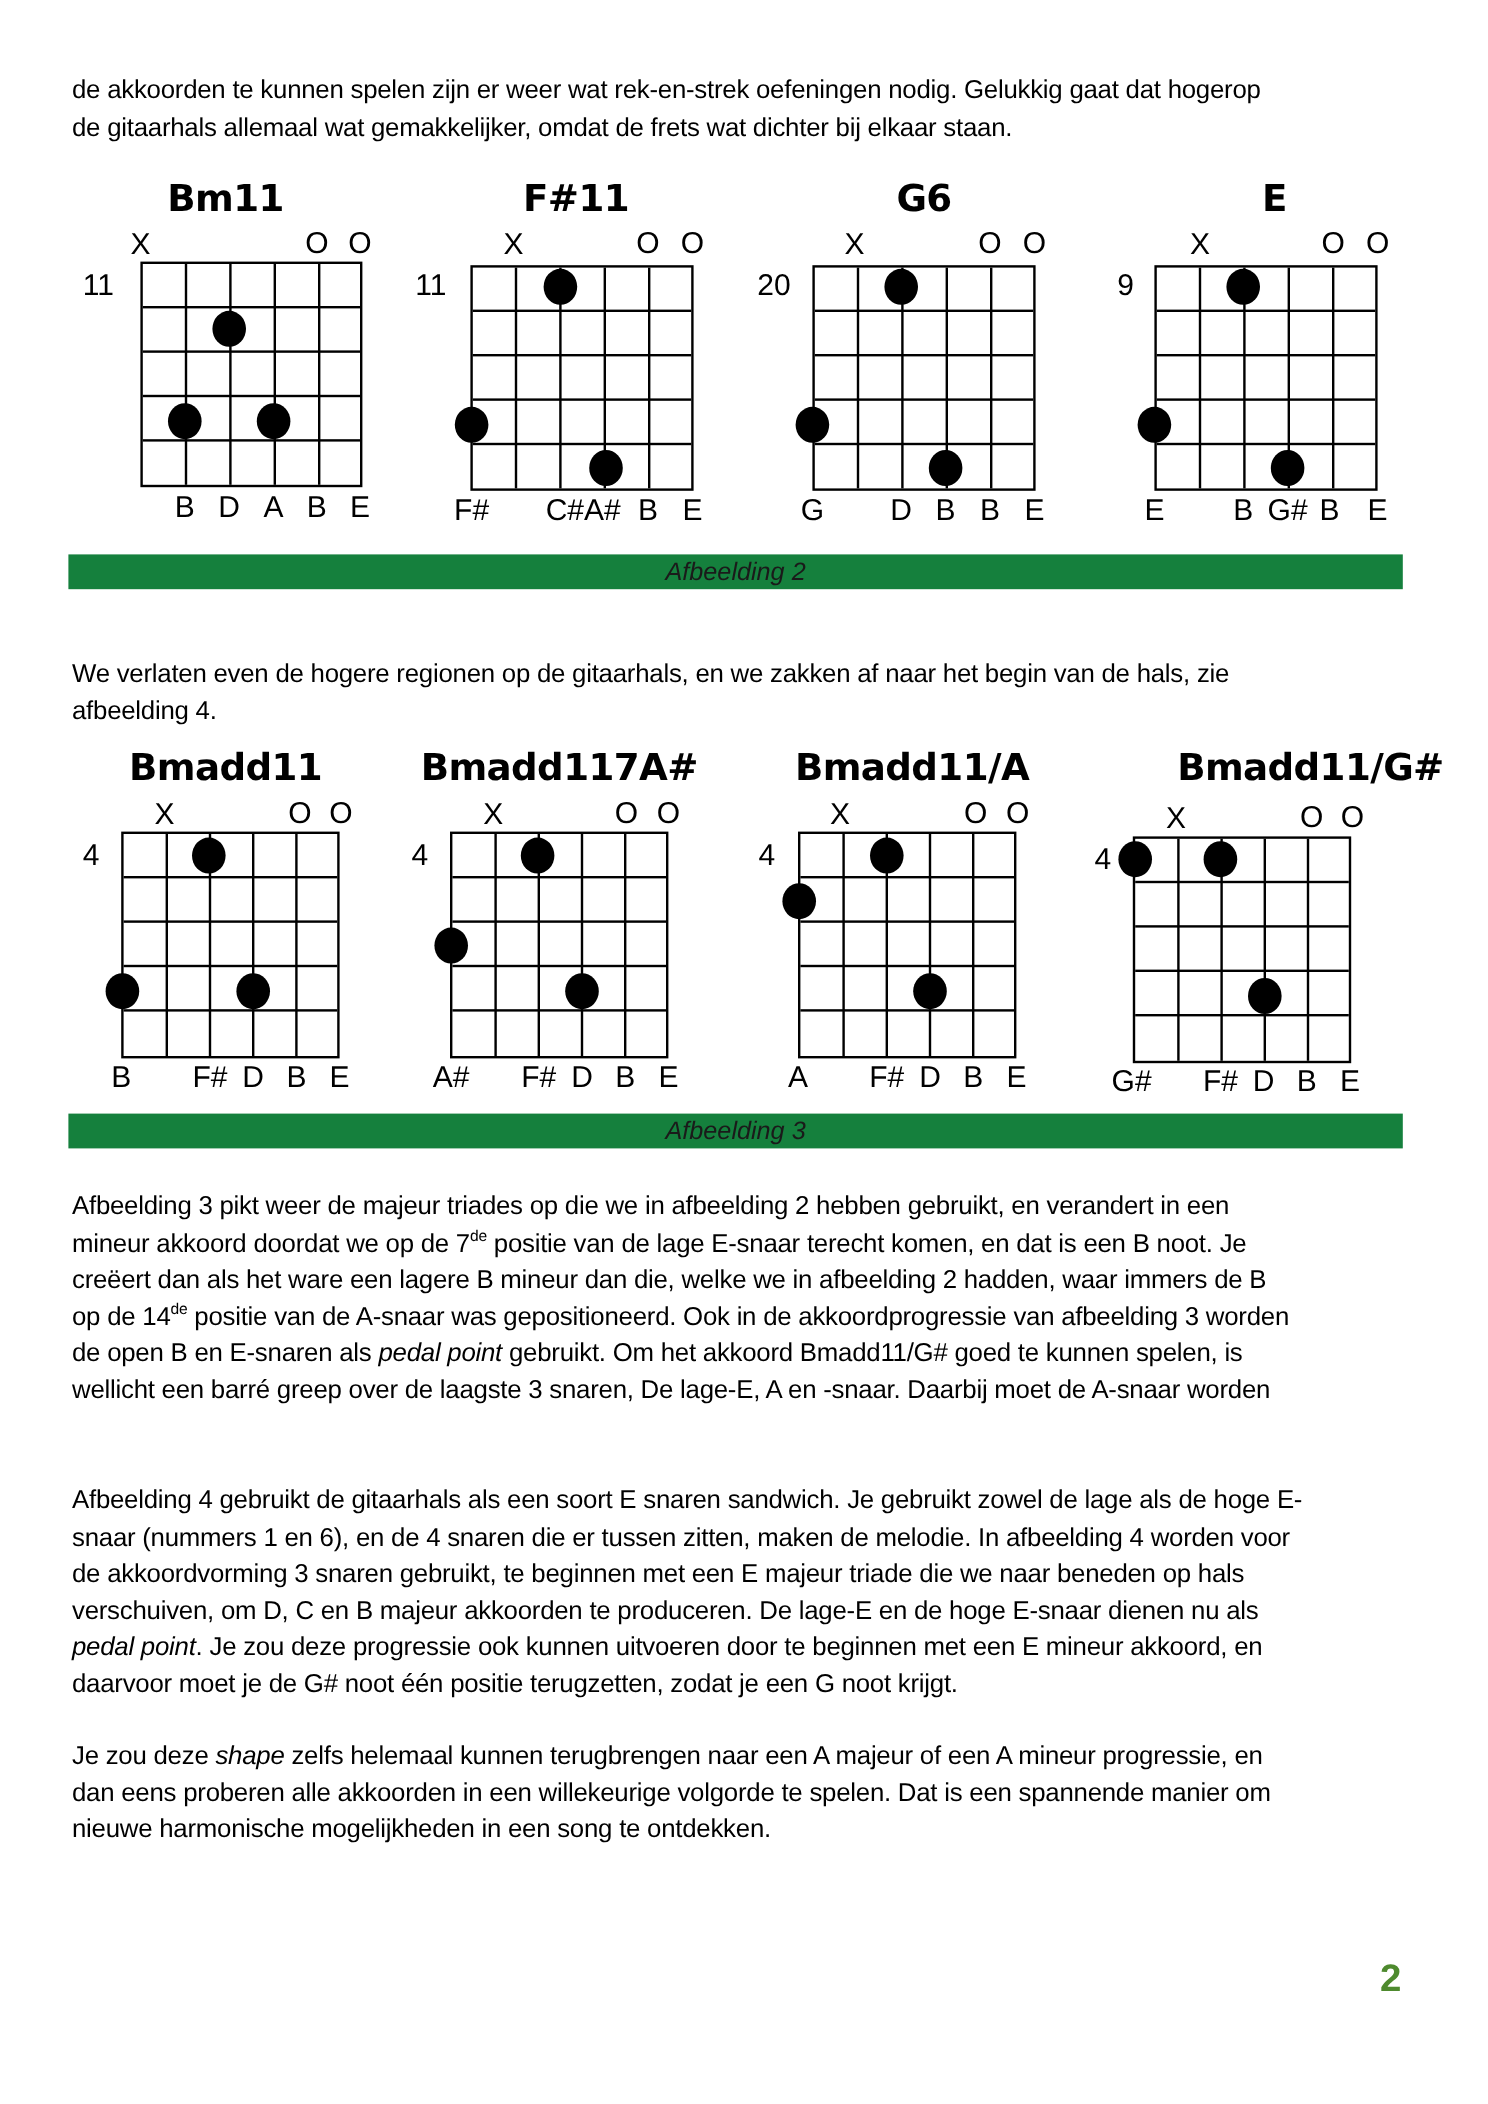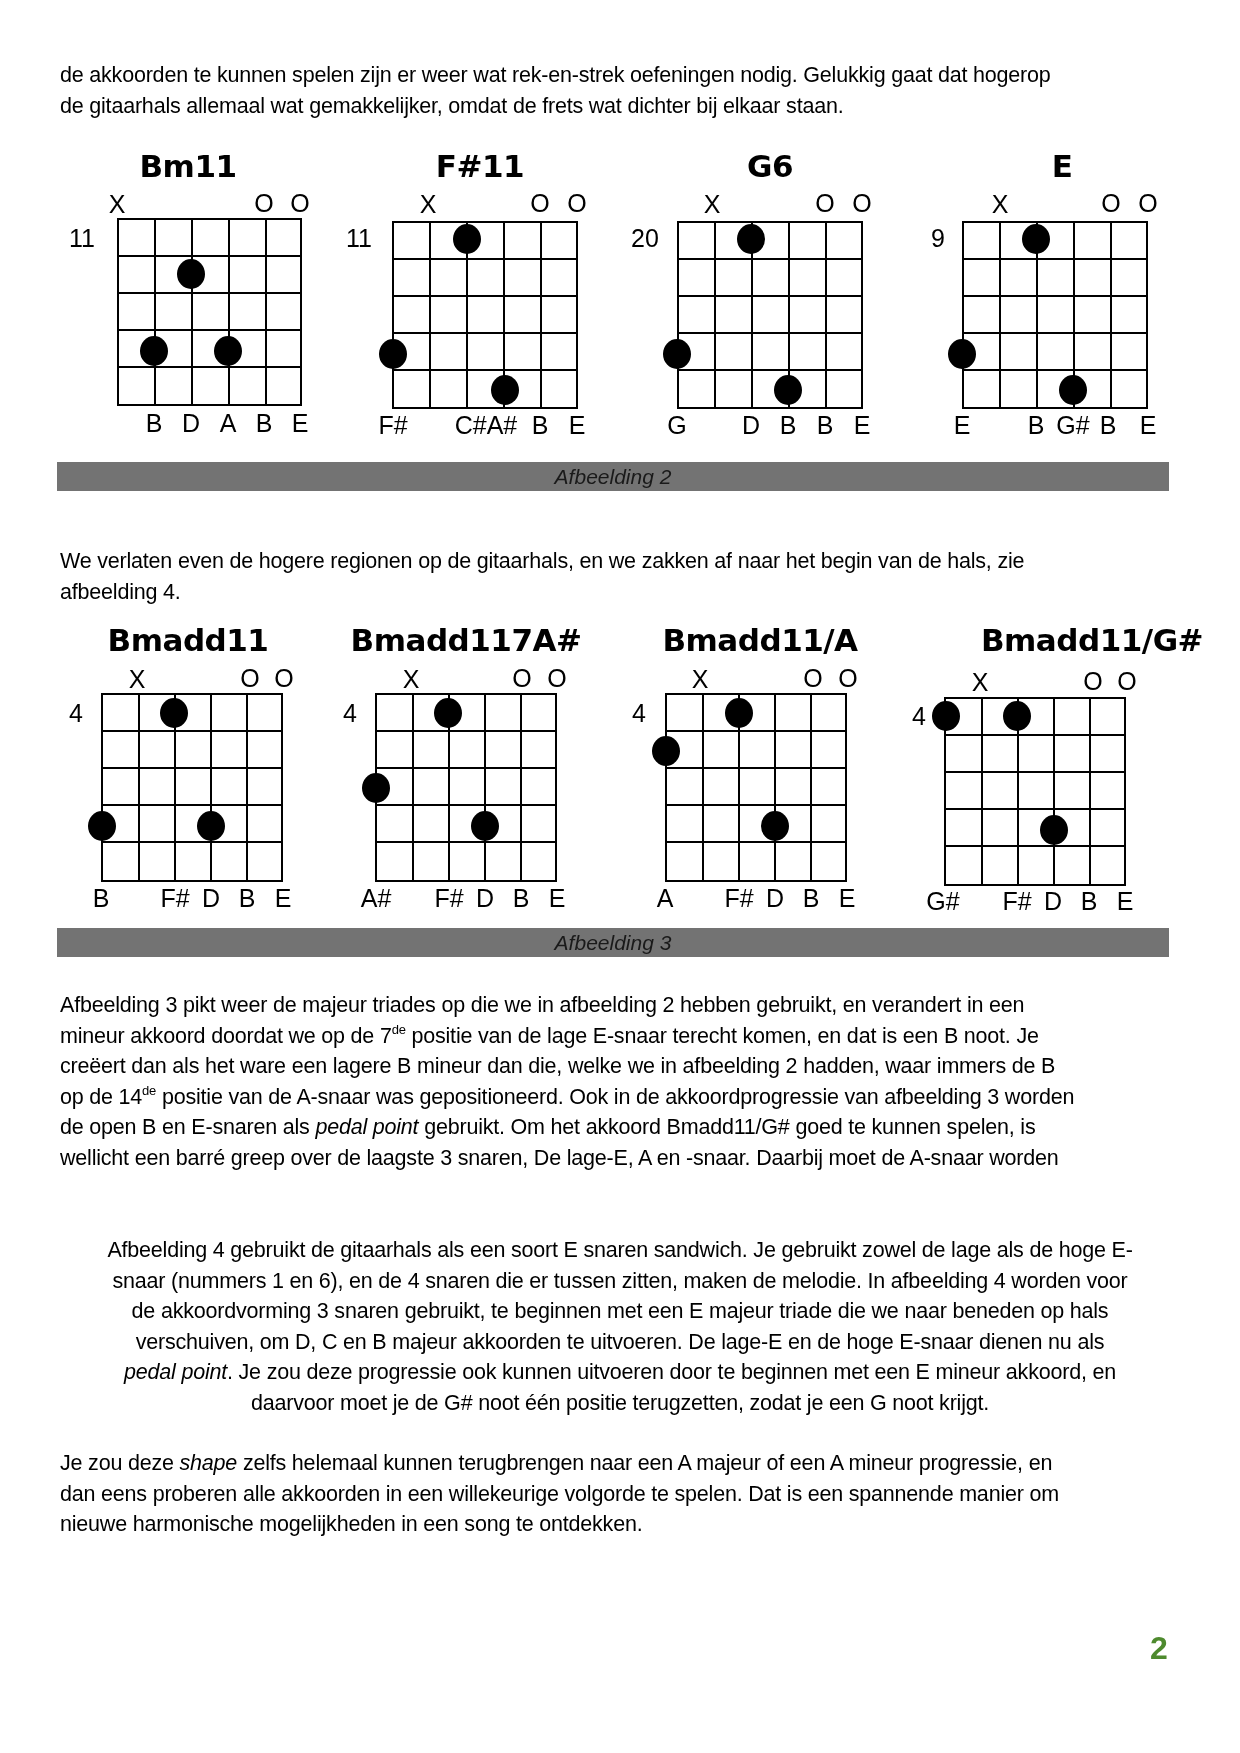--- a/index.html
+++ b/index.html
@@ -1,21 +1,21 @@
 <!DOCTYPE html>
 <html><head>
 <meta charset="utf-8">
 <style>
   html, body { margin: 0; padding: 0; background: #ffffff; }
   body { width: 1240px; height: 1753px; position: relative; overflow: hidden;
          font-family: "Liberation Sans", sans-serif; color: #000; }
   .para { position: absolute; left: 60px; width: 1120px; font-size: 21.5px; line-height: 30.6px;
           font-family: "Liberation Sans", sans-serif; letter-spacing: -0.2px; }
   .para p { margin: 0; }
-  .caption-bar { position: absolute; left: 57px; width: 1112px; height: 29px; background: #737373; }
+  .caption-bar { position: absolute; left: 57px; width: 1112px; height: 29px; background: #15803d; }
   .caption-text { display: block; text-align: center; font-style: italic; font-size: 21px; line-height: 29px;
                   font-family: "Liberation Sans", sans-serif; color: #1a1a1a; }
   .chord-title { position: absolute; font-family: "DejaVu Sans", sans-serif; font-weight: bold; font-size: 31px;
                  white-space: nowrap; transform: translateX(-50%); letter-spacing: -0.5px; }
   .mark { position: absolute; font-family: "Liberation Sans", sans-serif; font-size: 25px; line-height: 25px;
           transform: translateX(-50%); }
   .fretnum { position: absolute; font-family: "Liberation Sans", sans-serif; font-size: 25px; line-height: 25px; }
   .grid { position: absolute; border: 2px solid #000; box-sizing: border-box; }
   .vline { position: absolute; top: 0; bottom: 0; width: 1.5px; background: #000; }
   .hline { position: absolute; left: 0; right: 0; height: 1.5px; background: #000; }
@@ -264,25 +264,25 @@
 
 <div class="para" style="top:990px;">
   <p><span>Afbeelding 3 pikt weer de majeur triades op die we in afbeelding 2 hebben gebruikt, en verandert in een</span></p>
   <p><span>mineur akkoord doordat we op de 7</span><sup>de</sup><span> positie van de lage E-snaar terecht komen, en dat is een B noot. Je</span></p>
   <p><span>creëert dan als het ware een lagere B mineur dan die, welke we in afbeelding 2 hadden, waar immers de B</span></p>
   <p><span>op de 14</span><sup>de</sup><span> positie van de A-snaar was gepositioneerd. Ook in de akkoordprogressie van afbeelding 3 worden</span></p>
   <p><span>de open B en E-snaren als </span><em>pedal point</em><span> gebruikt. Om het akkoord Bmadd11/G# goed te kunnen spelen, is</span></p>
   <p><span>wellicht een barré greep over de laagste 3 snaren, De lage-E, A en -snaar. Daarbij moet de A-snaar worden</span></p>
 </div>
 
-<div class="para" style="top:1235px;text-align:center;">
+<div class="para" style="top:1235px;">
   <p><span>Afbeelding 4 gebruikt de gitaarhals als een soort E snaren sandwich. Je gebruikt zowel de lage als de hoge E-</span></p>
   <p><span>snaar (nummers 1 en 6), en de 4 snaren die er tussen zitten, maken de melodie. In afbeelding 4 worden voor</span></p>
   <p><span>de akkoordvorming 3 snaren gebruikt, te beginnen met een E majeur triade die we naar beneden op hals</span></p>
-  <p><span>verschuiven, om D, C en B majeur akkoorden te uitvoeren. De lage-E en de hoge E-snaar dienen nu als</span></p>
+  <p><span>verschuiven, om D, C en B majeur akkoorden te produceren. De lage-E en de hoge E-snaar dienen nu als</span></p>
   <p><em>pedal point</em><span>. Je zou deze progressie ook kunnen uitvoeren door te beginnen met een E mineur akkoord, en</span></p>
   <p><span>daarvoor moet je de G# noot één positie terugzetten, zodat je een G noot krijgt.</span></p>
 </div>
 
 <div class="para" style="top:1448px;">
   <p><span>Je zou deze </span><em>shape</em><span> zelfs helemaal kunnen terugbrengen naar een A majeur of een A mineur progressie, en</span></p>
   <p><span>dan eens proberen alle akkoorden in een willekeurige volgorde te spelen. Dat is een spannende manier om</span></p>
   <p><span>nieuwe harmonische mogelijkheden in een song te ontdekken.</span></p>
 </div>
 

